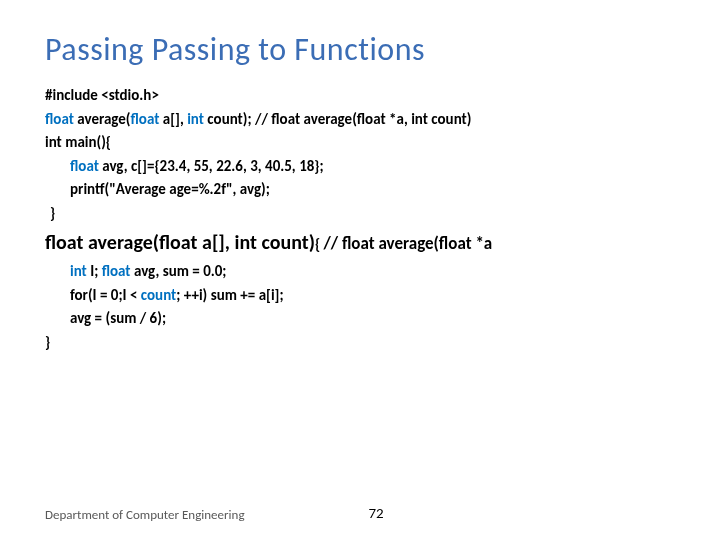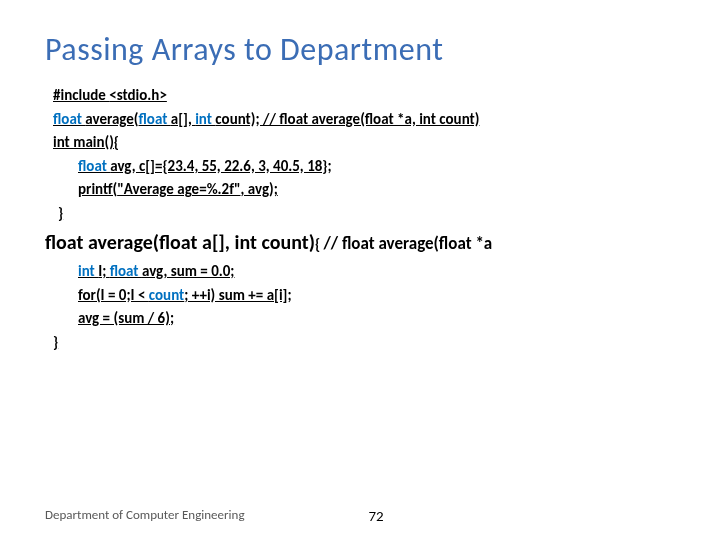--- a/index.html
+++ b/index.html
@@ -23,41 +23,41 @@
     letter-spacing: 0.5px;
   }
   .code {
     font-size: 15px;
     line-height: 1.5;
     color: #000;
   }
   .bold { font-weight: 700; }
   .green { color: #000000; }
   .blue { color: #0070C0; }
-  .line { margin: 1px 8px; text-decoration: underline; }
+  .line { margin: 1px 0; }
   .ind1 { padding-left: 25px; }
   .big {
     font-size: 20px;
     font-weight: 700;
     margin: 3px 0;
   }
   .comment1 {
     font-size: 16px;
     font-weight: 700;
   }
   .footer {
     position: absolute;
     bottom: 18px;
     left: 0;
     width: 100%;
     padding: 0 45px;
     box-sizing: border-box;
     display: flex;
     justify-content: space-between;
-    align-items: flex-start;
+    align-items: flex-end;
     font-size: 13px;
   }
   .footer-left {
     color: #595959;
     font-family: Calibri, Arial, sans-serif;
   }
   .footer-center {
     position: absolute;
     left: 50%;
     transform: translateX(-50%);
@@ -69,21 +69,21 @@
     font-family: Georgia, 'Times New Roman', serif;
     font-weight: 700;
     color: #000;
     font-size: 14px;
   }
 </style>
 </head>
 <body>
 
 <div class="slide">
-  <div class="title">Passing Arrays to Department</div>
+  <div class="title">Passing Passing to Functions</div>
   <div class="code">
     <div class="line bold"><span>#include </span><span>&lt;stdio.h&gt;</span></div>
     <div class="line bold"><span class="blue">float </span><span>average(</span><span class="blue">float </span><span>a[], </span><span class="blue">int </span><span>count); </span><span class="green">// float average(float  *a, int count)</span></div>
     <div class="line bold">int main(){</div>
     <div class="line bold ind1"><span class="blue">float </span><span>avg, c[]={23.4, 55, 22.6, 3, 40.5, 18};</span></div>
     <div class="line bold ind1"><span>printf(</span><span class="green">"Average age=%.2f"</span><span>, avg);</span></div>
     <div class="line bold"><span style="padding-left:5px">}</span></div>
     <div class="big"><span>float average(float a[], int count)</span><span style="font-size:15px">{ </span><span class="green" style="font-size:17px">// float average(float  *a</span></div>
     <div class="line bold ind1"><span class="blue">int </span><span>I;  </span><span class="blue">float </span><span>avg, sum = 0.0;</span></div>
     <div class="line bold ind1"><span>for(I = 0;I &lt; </span><span class="blue">count</span><span>; ++i)  sum += a[i];</span></div>

